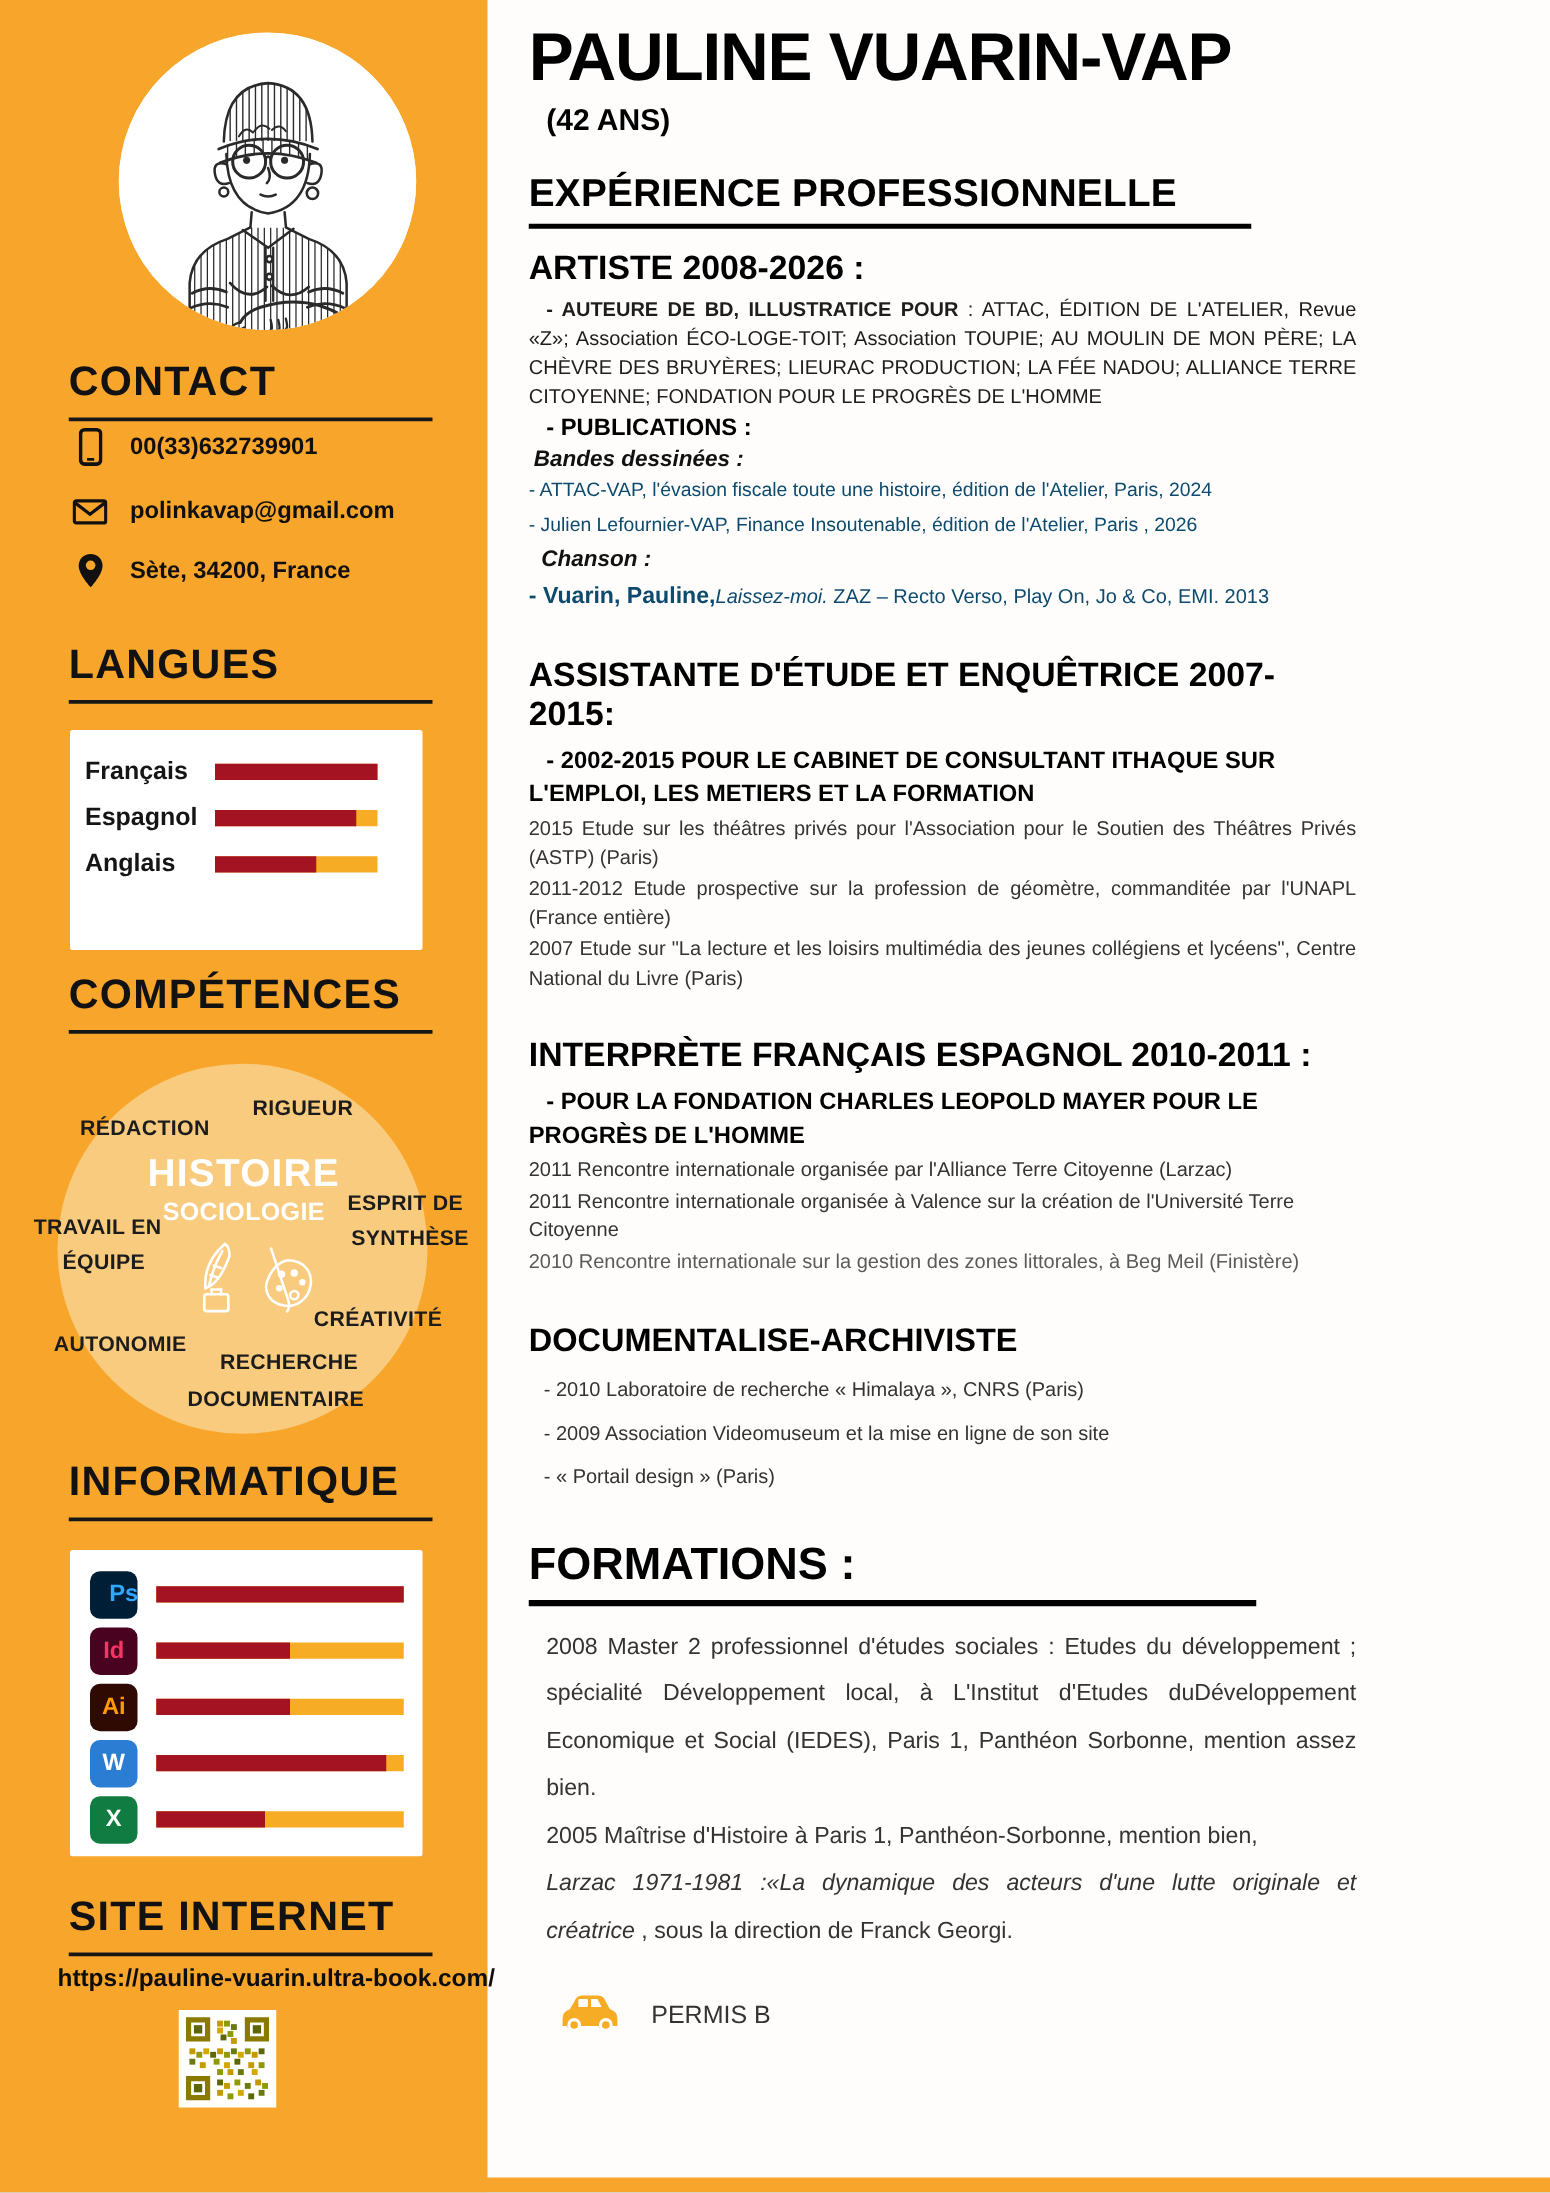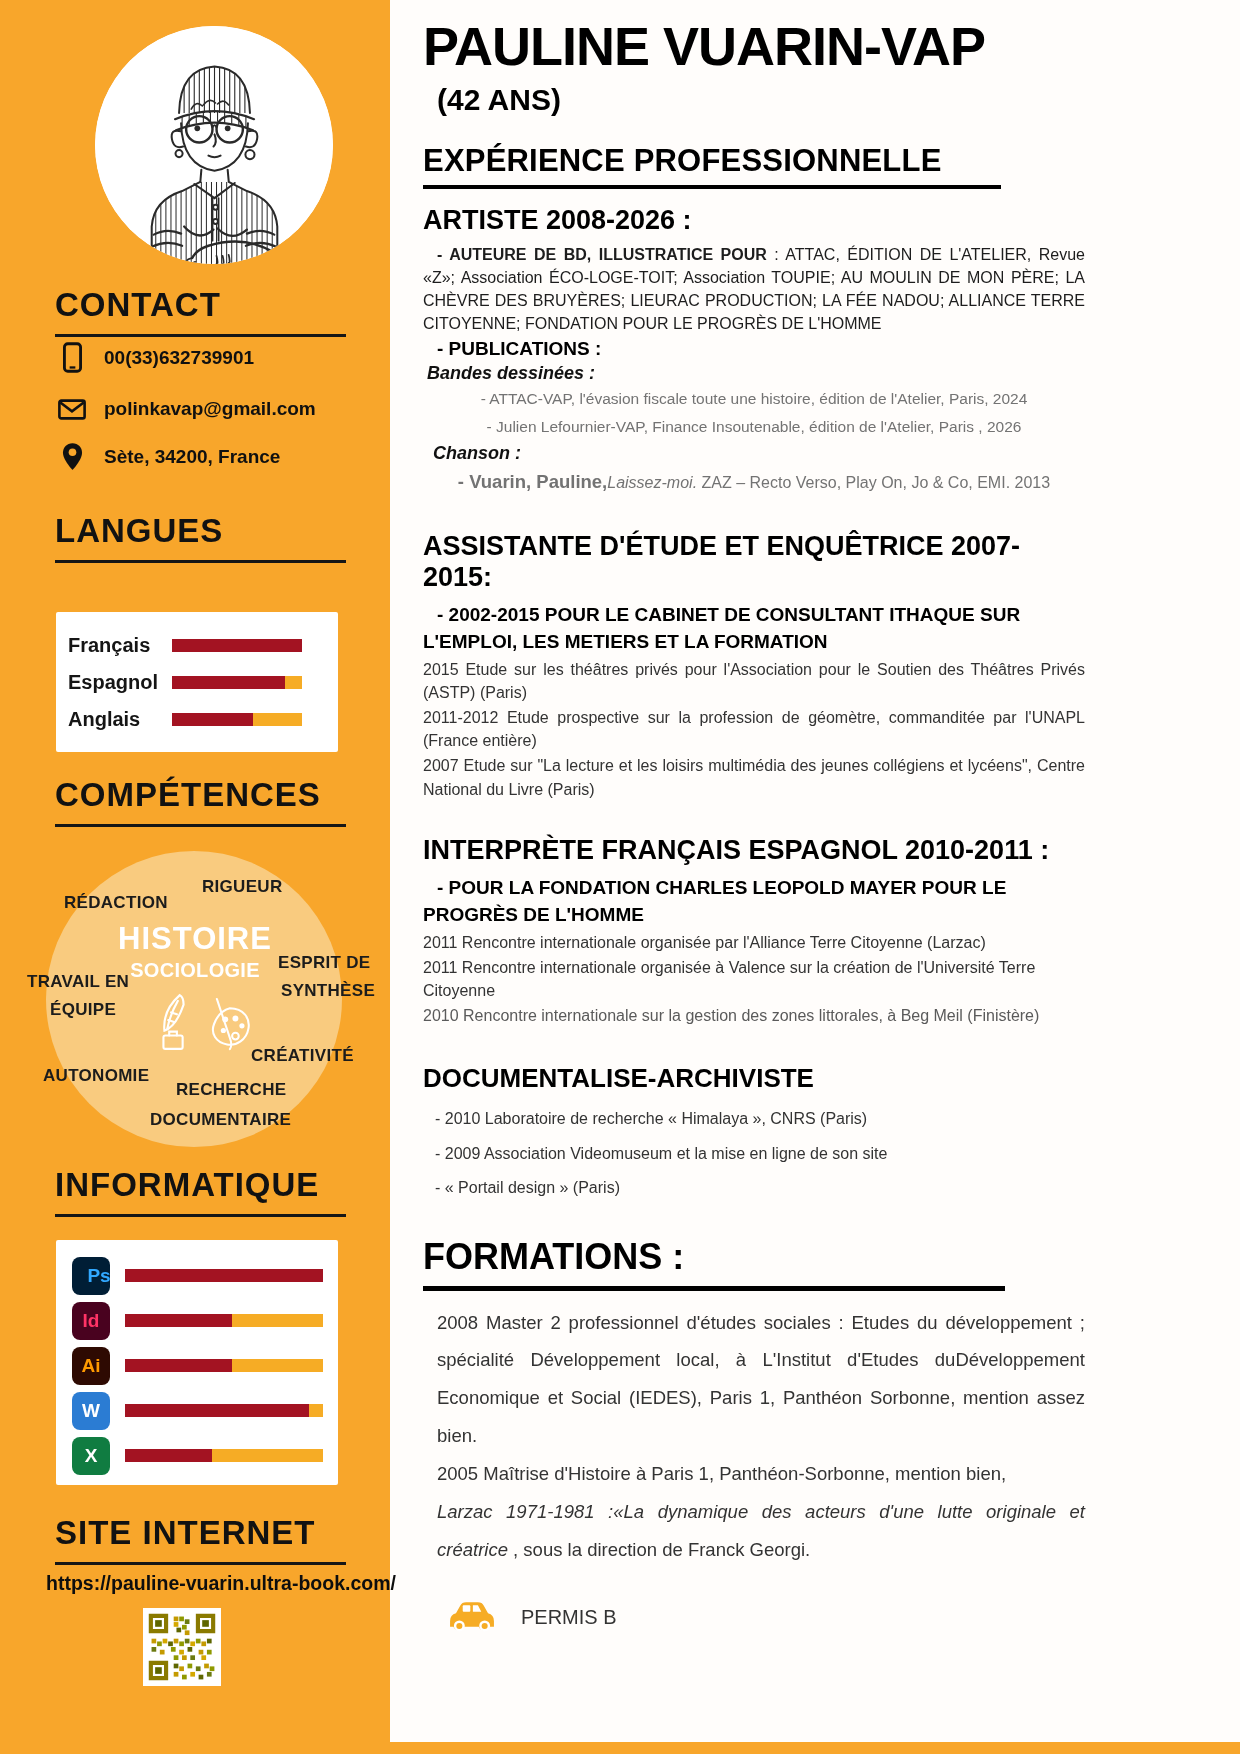--- a/index.html
+++ b/index.html
@@ -20,21 +20,21 @@
   .avatar{position:absolute;left:95px;top:26px;width:238px;height:238px;border-radius:50%;
           background:#fff;overflow:hidden;}
   .sb-h{position:absolute;left:55px;margin:0;font-size:33px;font-weight:800;color:#121212;letter-spacing:1px;}
   .sb-rule{position:absolute;left:55px;width:291px;height:3px;background:#161616;}
 
   .c-row{position:absolute;left:57px;display:flex;align-items:center;gap:17px;
          font-size:19px;font-weight:700;color:#101010;}
   .c-row .cicon{width:30px;display:flex;justify-content:center;}
 
   .card{position:absolute;left:56px;width:282px;background:#fff;border-radius:2px;}
-  .langues-card{top:612px;height:140px;padding:15px 0 0 12px;}
+  .langues-card{top:584px;height:176px;padding:15px 0 0 12px;}
   .lang-row{display:flex;align-items:center;height:37px;}
   .lang-label{width:104px;font-size:20px;font-weight:700;color:#151515;}
   .track{position:relative;width:130px;height:13px;background:var(--bar-orange);}
   .fill{position:absolute;left:0;top:0;height:100%;background:var(--bar-red);}
 
   .circle-wrap{position:absolute;left:0;top:845px;width:390px;height:315px;}
   .comp-circle{position:absolute;left:46px;top:6px;width:296px;height:296px;border-radius:50%;
                background:var(--circle-light);}
   .cword{position:absolute;margin:0;font-weight:800;font-size:17px;color:#1c1c1c;letter-spacing:.3px;white-space:nowrap;}
   .cword.white{color:#fff;}
@@ -59,32 +59,32 @@
   .app-icon{width:38px;height:38px;border-radius:8px;display:flex;align-items:center;justify-content:center;
             font-weight:700;font-size:19px;flex:0 0 38px;}
   .app-row .track{width:198px;}
 
   .site-url{position:absolute;left:46px;top:1572px;margin:0;font-size:19.5px;font-weight:700;color:#0e0e0e;white-space:nowrap;}
   .qr{position:absolute;left:143px;top:1608px;width:78px;height:78px;background:#fff;padding:3px;}
 
   
   .main{position:absolute;left:423px;top:0;width:662px;color:#222;}
   .name{margin:18px 0 0;font-size:54px;font-weight:800;letter-spacing:-1px;color:#000;line-height:1.05;}
-  .age{margin:8px 0 0 14px;font-size:30px;font-weight:700;color:#000;}
+  .age{margin:8px 0 0 14px;font-size:24px;font-weight:700;color:#000;}
   .sec-title{margin:26px 0 0;font-size:31px;font-weight:800;color:#000;letter-spacing:.2px;}
   .thick-rule{width:578px;height:4px;background:#000;margin-top:6px;}
   .job-h{margin:16px 0 0;font-size:27px;font-weight:800;color:#000;}
   .job-h.tight{font-size:26px;}
   .body{margin:7px 0 0;font-size:16px;line-height:1.45;color:#333;text-align:justify;}
   .body .dark{color:#1d1d1d;}
   .indent{text-indent:14px;}
   .light{color:#5a5a5a;}
   .pub-label{margin:3px 0 0 14px;font-size:19px;font-weight:700;color:#000;}
   .ital-label{margin:3px 0 0 4px;font-size:18px;font-style:italic;font-weight:600;color:#111;}
-  .small-item{margin:3px 0 0;font-size:15.5px;line-height:1.6;color:#737373;text-align:center;}
+  .small-item{margin:3px 0 0;font-size:15.5px;line-height:1.6;color:#0c4a6e;}
   .chanson-line{font-size:16px;}
   .chanson-line .pre{font-size:18.5px;font-weight:600;}
   .intro-bold{margin:9px 0 0;font-size:19px;font-weight:700;line-height:1.42;color:#000;text-indent:14px;text-align:left;}
   .doc-items{margin:8px 0 0 12px;}
   .doc-items .body{line-height:2.15;margin:0;text-align:left;}
   .form-title{margin:30px 0 0;font-size:36px;font-weight:800;color:#000;}
   .form-rule{width:582px;height:5px;background:#000;margin-top:8px;}
   .form-p{margin:13px 0 0;font-size:18.5px;line-height:2.05;color:#333;text-align:justify;padding-left:14px;}
   .permis{display:flex;align-items:center;gap:22px;margin:28px 0 0 22px;font-size:20px;color:#333;}
   .footer-strip{position:absolute;left:0;bottom:0;width:100%;height:12px;background:var(--sidebar-orange);}

